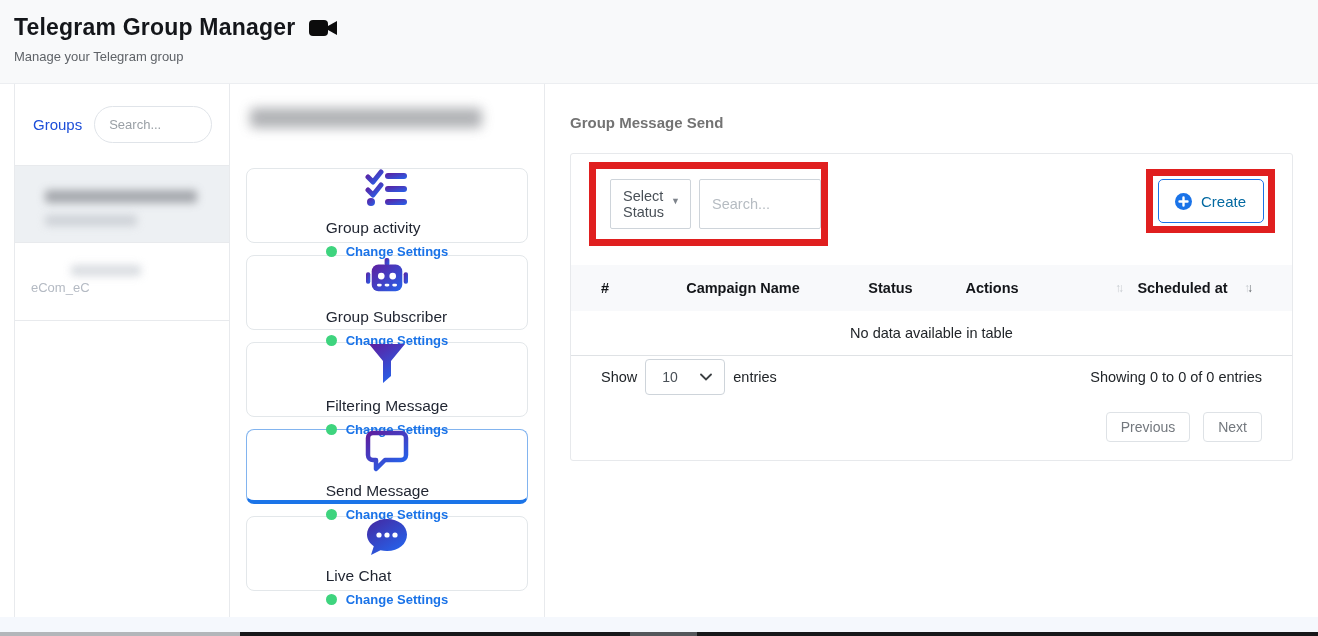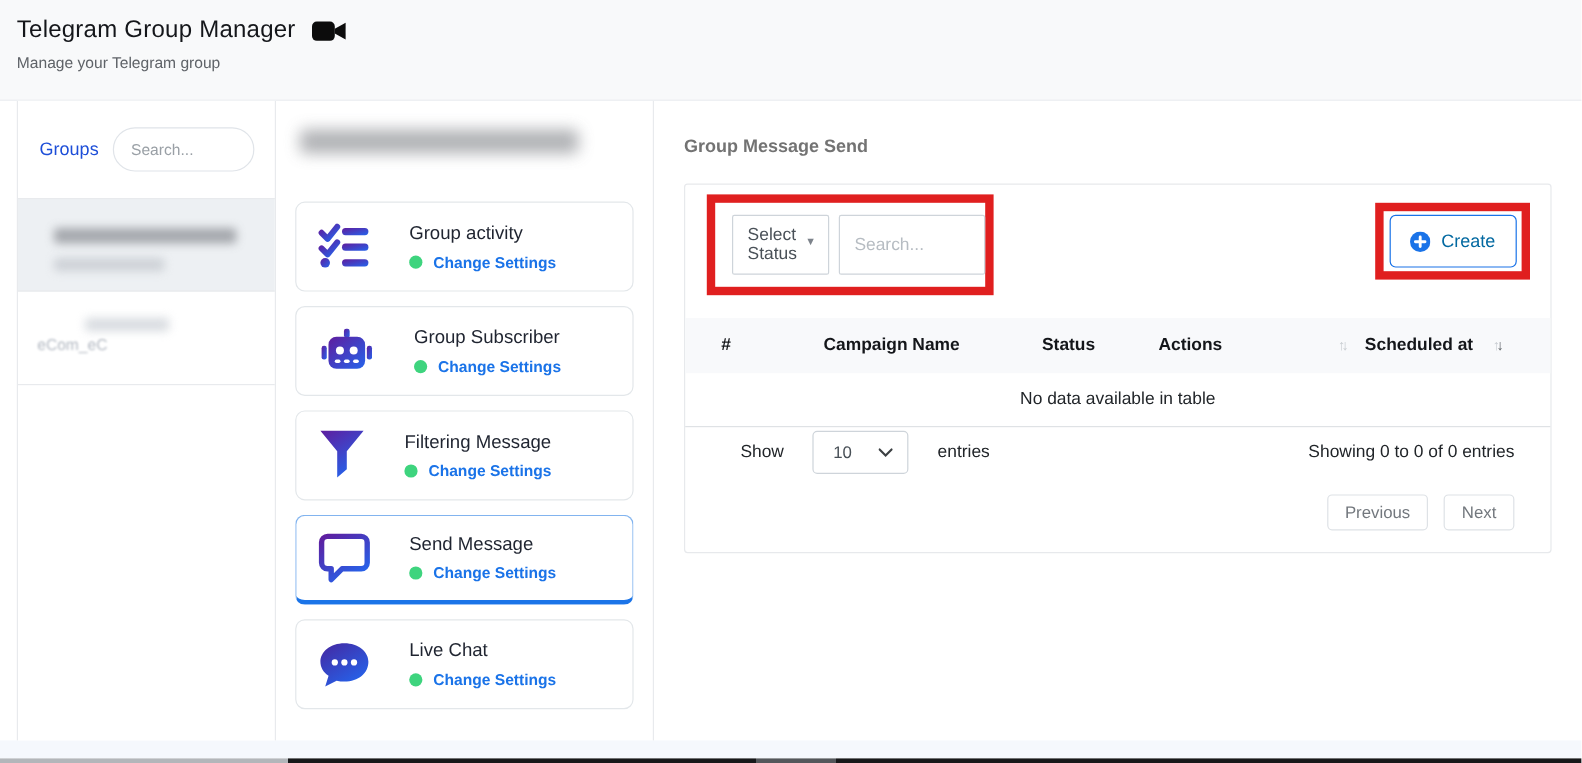--- a/index.html
+++ b/index.html
@@ -3,21 +3,21 @@
 <meta charset="utf-8">
 <style>
   * { margin:0; padding:0; box-sizing:border-box; }
   html,body { width:1318px; height:636px; overflow:hidden; background:#fff;
               font-family:"Liberation Sans", sans-serif; }
   .page { position:relative; width:1318px; height:636px; background:#fff; }
 
   
   .app-header { height:84px; background:#f8f9fa; border-bottom:1px solid #eceef1; padding:14px 0 0 14px; }
   .app-title-row { display:flex; align-items:center; gap:14px; }
-  .app-title { font-size:20px; font-weight:normal; color:#14161a; letter-spacing:.2px; }
+  .app-title { font-size:23px; font-weight:bold; color:#14161a; letter-spacing:.2px; }
   .app-subtitle { margin-top:8px; font-size:13px; color:#5f6368; }
 
   
   .content { display:flex; height:533px; }
 
   .sidebar { margin-left:14px; width:216px; border-left:1px solid #e8eaed; border-right:1px solid #e8eaed; background:#fff; }
   .sidebar-head { display:flex; align-items:center; gap:12px; padding:22px 14px 22px 18px; }
   .groups-title { font-size:15px; font-weight:normal; color:#1d4ed8; }
   .pill-search { width:118px; height:37px; border:1px solid #e0e4e9; border-radius:19px; padding:0 14px;
                  font-size:13px; color:#495057; outline:none; background:#fff; font-family:inherit; }
@@ -26,22 +26,22 @@
   .group-item.selected { background:#edf0f3; }
   .blur-line { border-radius:3px; filter:blur(4px); }
   .bl-dark  { width:152px; height:13px; background:#8d9096; opacity:.75; margin:6px 0 12px 14px; }
   .bl-light { width:92px;  height:11px; background:#c6cad0; opacity:.8; margin-left:14px; }
   .bl-light2{ width:70px;  height:11px; background:#d4d8dd; opacity:.9; margin:4px 0 4px 40px; }
   .partial-text { font-size:13px; color:#b4bac3; filter:blur(.7px); }
 
   .features { width:315px; border-right:1px solid #e8eaed; padding:18px 16px 0 16px; }
   .blur-title { width:232px; height:20px; background:#9d9fa3; opacity:.8; border-radius:4px; filter:blur(6px); margin:6px 0 0 4px; }
   .cards { margin-top:40px; }
-  .feature-card { display:flex; align-items:center; gap:32px; height:75px; padding:0 18px;
-                  border:1px solid #e3e7ea; border-radius:8px; background:#fff; margin-bottom:12px; cursor:pointer; }
+  .feature-card { display:flex; align-items:center; gap:10px; height:75px; padding:0 18px;
+                  border:1px solid #e3e7ea; border-radius:8px; background:#fff; margin-bottom:12px; cursor:pointer;flex-direction:column; }
   .feature-card.active { border:1px solid #82b4ef; border-bottom:4px solid #1b74e8; }
   .card-title { font-size:15.5px; font-weight:500; color:#1f2430; }
   .card-link-row { display:flex; align-items:center; gap:9px; margin-top:7px; }
   .green-dot { width:11px; height:11px; border-radius:50%; }
   .change-link { font-size:13px; font-weight:bold; color:#1a73e8; cursor:pointer; }
 
   
   .main-area { flex:1; padding:22px 25px 0 25px; }
   .panel-title { font-size:15px; font-weight:bold; color:#737373; margin:8px 0 22px 0; }
   .panel-card { position:relative; border:1px solid #e7e9ec; border-radius:3px; height:308px; background:#fff; }
@@ -74,21 +74,21 @@
   .th-sched { flex:1; }
   .th-sort2 { width:48px; text-align:left; }
   .sort-icon { font-size:12px; font-weight:normal; letter-spacing:-3px; }
   .sort-icon .up { color:#c8ccd1; } .sort-icon .dn { color:#c8ccd1; }
   .sort-icon.semi .dn { color:#5f6468; }
   .empty-row { height:45px; display:flex; align-items:center; justify-content:center;
                font-size:14.5px; color:#212529; border-bottom:1px solid #dfe2e5; }
 
   .table-footer { position:absolute; left:0; right:0; top:205px; padding:0 30px; }
   .footer-row1 { display:flex; align-items:center; justify-content:space-between; }
-  .show-group { display:flex; align-items:center; gap:24px; font-size:14.5px; color:#212529;margin-left:16px; }
+  .show-group { display:flex; align-items:center; gap:8px; font-size:14.5px; color:#212529; }
   .page-size-select { width:80px; height:36px; border:1px solid #ced4da; border-radius:4px; background:#fff;
                       display:flex; align-items:center; justify-content:space-between; padding:0 12px 0 16px;
                       font-size:14px; color:#495057; cursor:pointer; }
   .summary-text { font-size:14.5px; color:#212529; }
   .footer-row2 { display:flex; justify-content:flex-end; gap:13px; margin-top:17px; }
   .pg-btn { height:30px; background:#fff; border:1px solid #dee2e6; border-radius:4px; color:#73787e;
             font-size:14px; padding:0 14px; cursor:pointer; font-family:inherit; }
 
   
   .below-content { height:15px; background:#f5f8fd; }

